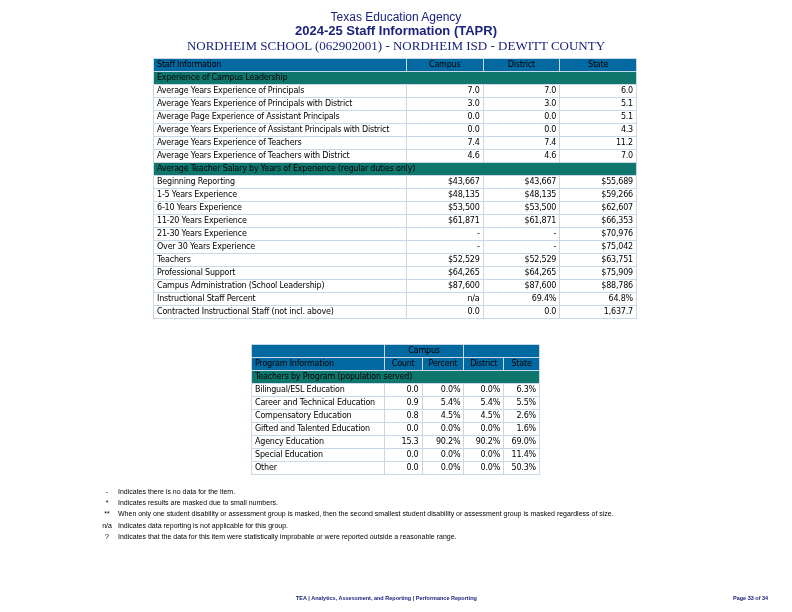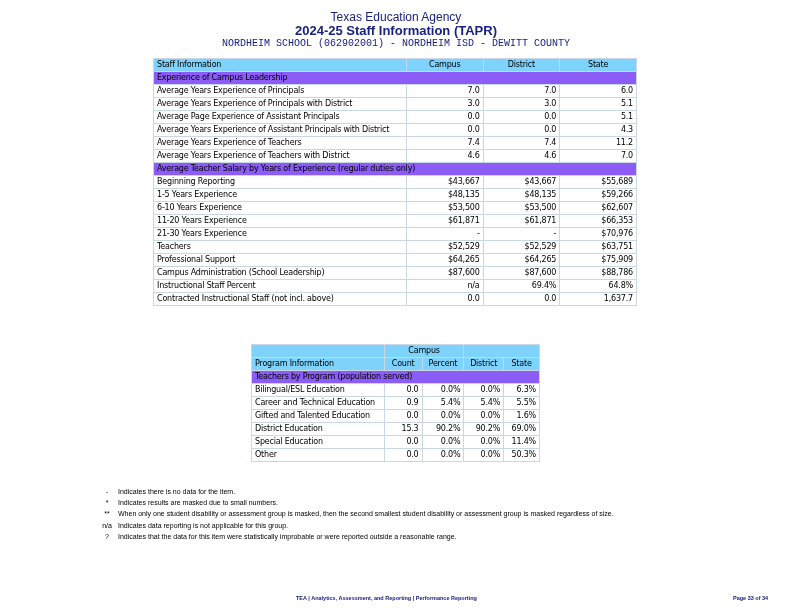--- a/index.html
+++ b/index.html
@@ -1,26 +1,26 @@
 <!DOCTYPE html>
 <html><head>
 <meta charset="utf-8">
 <style>
   html, body { margin: 0; padding: 0; background: #ffffff; }
   body { width: 792px; height: 612px; position: relative; overflow: hidden; font-family: "DejaVu Sans", sans-serif; color: #000; }
   .hdr { position: absolute; left: 0; width: 792px; text-align: center; color: #1a237e; }
   .hdr-agency { top: 10px; font-size: 12px; font-family: "Liberation Sans", sans-serif; }
   .hdr-title { top: 23px; font-size: 13px; font-weight: bold; font-family: "Liberation Sans", sans-serif; }
-  .hdr-school { top: 38px; font-size: 10px; font-family: Liberation Mono, monospace; }
+  .hdr-school { top: 38px; font-size: 13px; font-family: Liberation Serif, serif; }
 
   table { border-collapse: collapse; position: absolute; font-size: 8px; font-family: "DejaVu Sans", sans-serif; letter-spacing: -0.2px; }
   td, th { border: 1px solid #c9d7e6; padding: 0 3px; height: 12px; line-height: 12px; white-space: nowrap; }
-  th { background: #7dd3fc; font-weight: normal; text-align: center; }
+  th { background: #0369a1; font-weight: normal; text-align: center; }
   th.left { text-align: left; }
-  tr.section td { background: #8b5cf6; }
+  tr.section td { background: #0f766e; }
   td.num { text-align: right; }
 
   #staff { left: 153px; top: 58px; width: 484px; }
   #staff col.c0 { width: 253px; }
   #staff col.c1, #staff col.c2, #staff col.c3 { width: 77px; }
 
   #program { left: 251px; top: 344px; width: 289px; }
   #program col.p0 { width: 133px; }
   #program col.p1 { width: 38px; }
   #program col.p2 { width: 42px; }
@@ -124,20 +124,26 @@
         <td class="num">$61,871</td>
         <td class="num">$66,353</td>
       </tr>
       <tr>
         <td>21-30 Years Experience</td>
         <td class="num">-</td>
         <td class="num">-</td>
         <td class="num">$70,976</td>
       </tr>
       <tr>
+        <td>Over 30 Years Experience</td>
+        <td class="num">-</td>
+        <td class="num">-</td>
+        <td class="num">$75,042</td>
+      </tr>
+      <tr>
         <td>Teachers</td>
         <td class="num">$52,529</td>
         <td class="num">$52,529</td>
         <td class="num">$63,751</td>
       </tr>
       <tr>
         <td>Professional Support</td>
         <td class="num">$64,265</td>
         <td class="num">$64,265</td>
         <td class="num">$75,909</td>
@@ -197,28 +203,35 @@
         <td class="num">6.3%</td>
       </tr>
       <tr>
         <td>Career and Technical Education</td>
         <td class="num">0.9</td>
         <td class="num">5.4%</td>
         <td class="num">5.4%</td>
         <td class="num">5.5%</td>
       </tr>
       <tr>
+        <td>Compensatory Education</td>
+        <td class="num">0.8</td>
+        <td class="num">4.5%</td>
+        <td class="num">4.5%</td>
+        <td class="num">2.6%</td>
+      </tr>
+      <tr>
         <td>Gifted and Talented Education</td>
         <td class="num">0.0</td>
         <td class="num">0.0%</td>
         <td class="num">0.0%</td>
         <td class="num">1.6%</td>
       </tr>
       <tr>
-        <td>District Education</td>
+        <td>Agency Education</td>
         <td class="num">15.3</td>
         <td class="num">90.2%</td>
         <td class="num">90.2%</td>
         <td class="num">69.0%</td>
       </tr>
       <tr>
         <td>Special Education</td>
         <td class="num">0.0</td>
         <td class="num">0.0%</td>
         <td class="num">0.0%</td>

